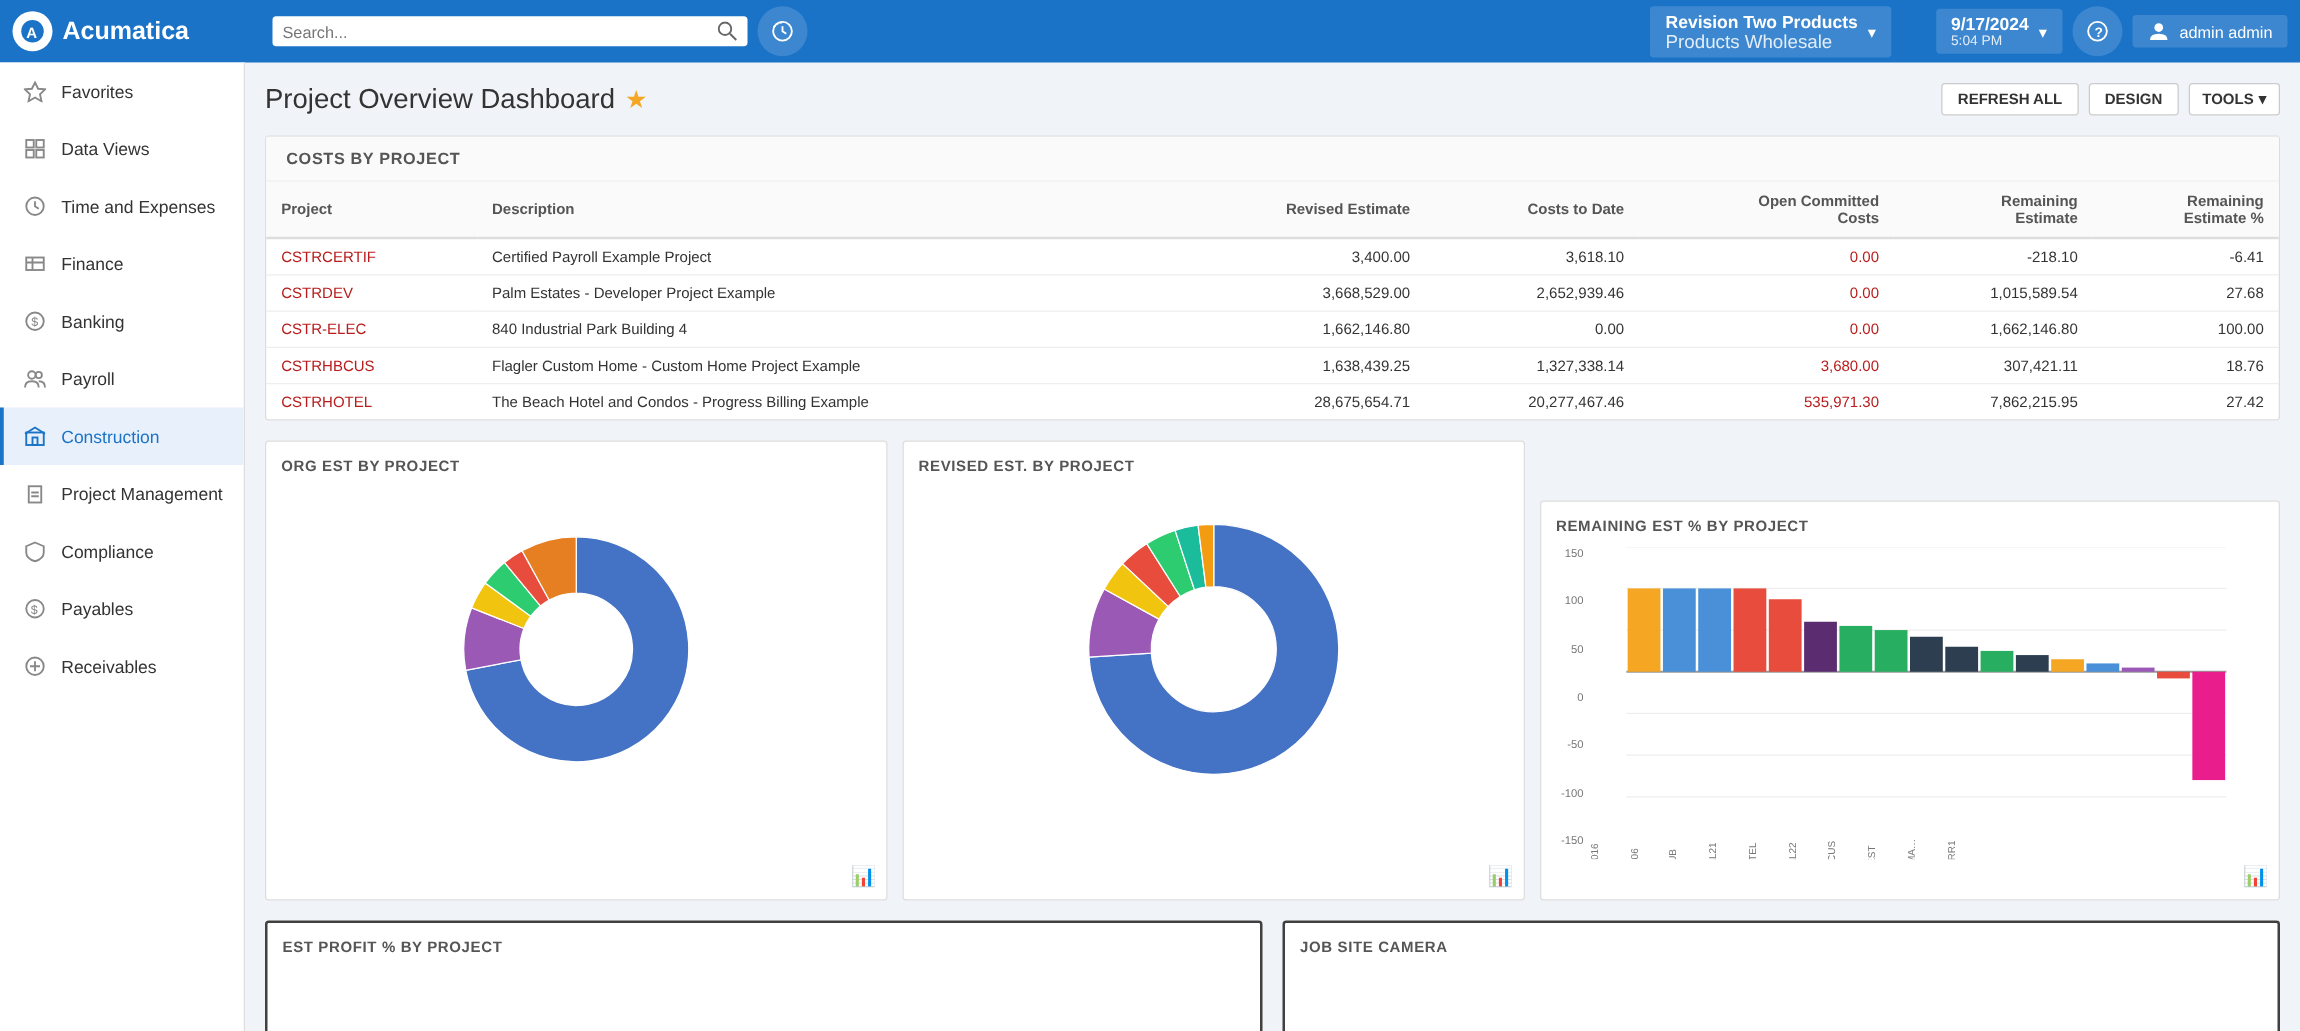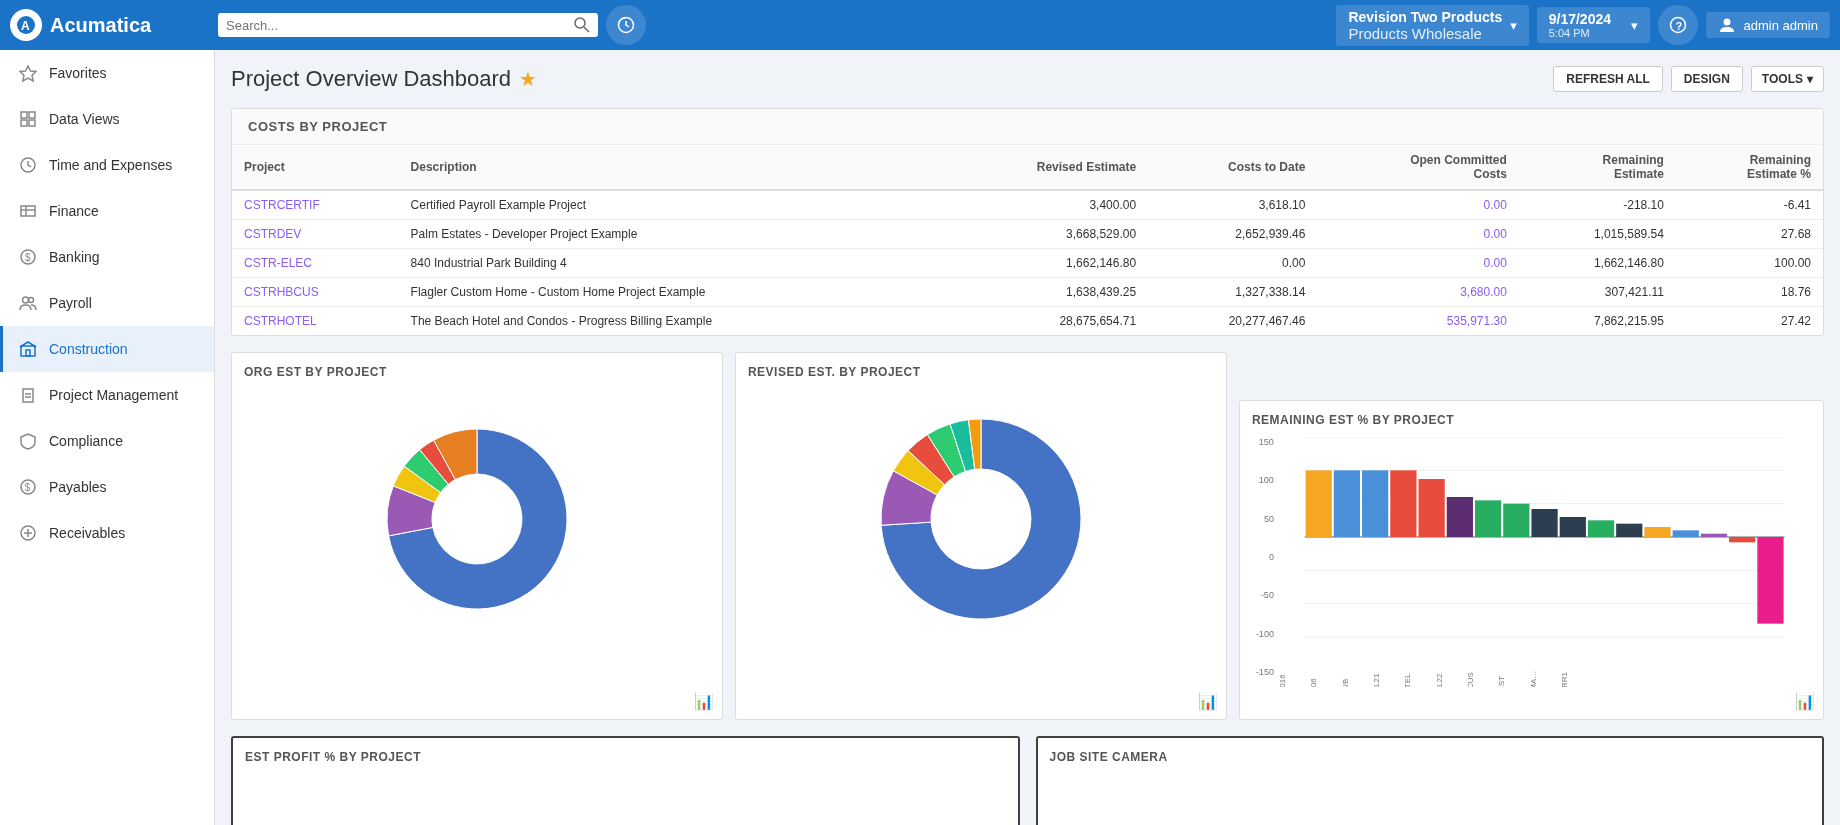--- a/index.html
+++ b/index.html
@@ -27,34 +27,34 @@
     .nav-icon-btn {
       width: 40px; height: 40px; border-radius: 50%; background: rgba(255,255,255,0.15); display: flex; align-items: center; justify-content: center; cursor: pointer; color: white;
     }
     .nav-spacer { flex: 1; }
     .company-selector {
       background: rgba(255,255,255,0.15); border-radius: 3px; padding: 4px 12px; color: white; cursor: pointer; display: flex; align-items: center; gap: 8px;
     }
     .company-selector .name { font-size: 14px; font-weight: 600; }
     .company-selector .sub { font-size: 15px; opacity: 0.85; }
     .date-selector {
-      background: rgba(255,255,255,0.15); border-radius: 3px; padding: 4px 12px; color: white; cursor: pointer; display: flex; align-items: center; gap: 20px;
+      background: rgba(255,255,255,0.15); border-radius: 3px; padding: 4px 12px; color: white; cursor: pointer; display: flex; align-items: center; gap: 8px; margin-left: 28px;
     }
     .date-selector .dt { font-size: 14px; font-weight: 600; }
     .date-selector .tm { font-size: 11px; opacity: 0.85; }
     .user-btn {
       background: rgba(255,255,255,0.15); border-radius: 3px; padding: 4px 12px; color: white; cursor: pointer; display: flex; align-items: center; gap: 8px;
     }
 
     
     .app-body { display: flex; height: calc(100vh - 50px); }
 
     
     .sidebar {
-      width: 215px; background: white; border-right: 1px solid #ddd; overflow-y: auto; flex-shrink: 0;
+      width: 196px; background: white; border-right: 1px solid #ddd; overflow-y: auto; flex-shrink: 0;
     }
     .sidebar-item {
       display: flex; align-items: center; gap: 12px; padding: 14px 16px; cursor: pointer; color: #333; font-size: 14px; border-left: 3px solid transparent;
     }
     .sidebar-item.active { color: #1a73c7; border-left-color: #1a73c7; background: #e8f0fb; }
     .sidebar-item svg { width: 18px; height: 18px; flex-shrink: 0; }
 
     
     .main-content {
       flex: 1; overflow-y: auto; background: #f0f4f8; padding: 16px;
@@ -83,21 +83,21 @@
       font-size: 13px; font-weight: 700; color: #555; padding: 10px 16px; border-bottom: 1px solid #eee; background: #fafafa; letter-spacing: 0.5px;
     }
     table { width: 100%; border-collapse: collapse; }
     th {
       text-align: right; padding: 8px 12px; font-size: 12px; font-weight: 600; color: #555; border-bottom: 2px solid #ddd; background: #fafafa;
     }
     th:first-child, th:nth-child(2) { text-align: left; }
     td { padding: 7px 12px; font-size: 12px; border-bottom: 1px solid #eee; color: #333; text-align: right; }
     td:first-child, td:nth-child(2) { text-align: left; }
     tr:last-child td { border-bottom: none; }
-    a.link { color: #8b5cf6; text-decoration: none; }
+    a.link { color: #b91c1c; text-decoration: none; }
 
     
     .charts-row { display: flex; gap: 12px; margin-bottom: 16px; }
     .chart-card { background: white; border: 1px solid #ddd; border-radius: 3px; flex: 1; padding: 12px; min-height: 320px; position: relative; }
     .chart-title { font-size: 12px; font-weight: 700; color: #555; margin-bottom: 10px; letter-spacing: 0.5px; }
     .chart-icon { position: absolute; bottom: 8px; right: 8px; font-size: 16px; cursor: pointer; }
 
     
     .donut-container { display: flex; align-items: center; justify-content: center; height: 260px; position: relative; }
     .donut-labels { position: absolute; top: 0; left: 0; right: 0; bottom: 0; pointer-events: none; }

